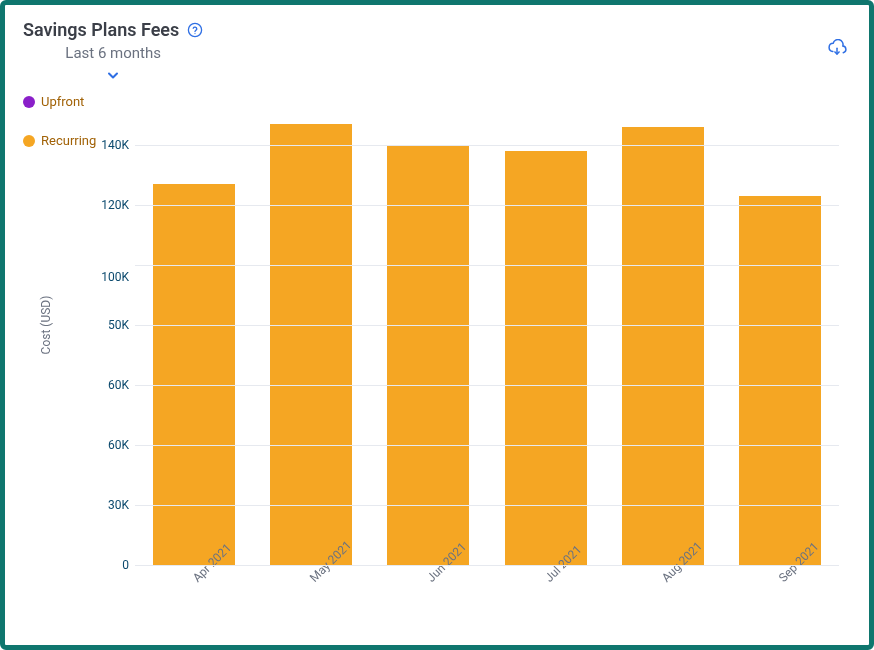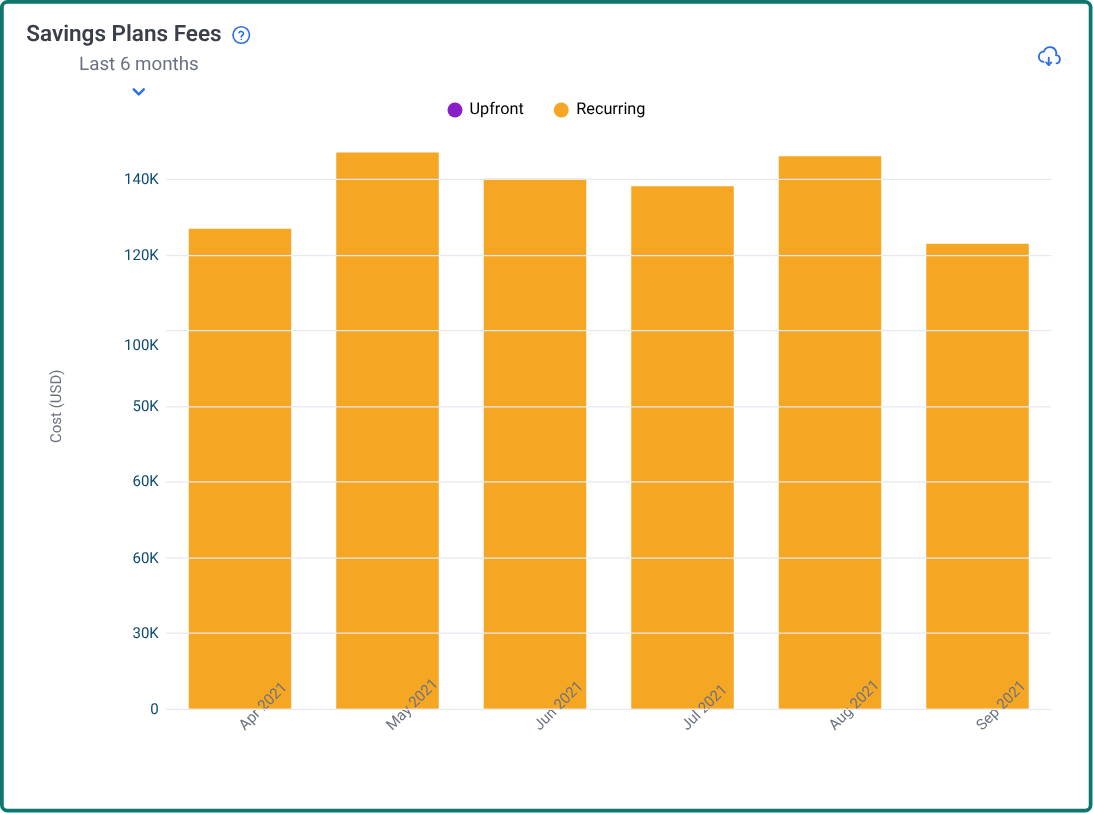--- a/index.html
+++ b/index.html
@@ -6,21 +6,21 @@
   html, body { margin: 0; padding: 0; }
   body {
     font-family: -apple-system, BlinkMacSystemFont, "Segoe UI", Roboto, "Helvetica Neue", Arial, sans-serif;
     background: #fff;
     color: #333;
     font-size: 13px;
   }
   .card {
     width: 874px;
     height: 650px;
-    border: 3px solid #0f766e;
+    border: 5px solid #0f766e;
     border-radius: 6px;
     position: relative;
     padding: 14px 18px 18px 18px;
     box-shadow: 0 0 0 rgba(0,0,0,0);
   }
   .header-row {
     display: flex;
     align-items: flex-start;
     justify-content: space-between;
   }
@@ -60,22 +60,24 @@
     margin-right: 4px;
     cursor: pointer;
     display: inline-flex;
   }
   .download-icon svg { width: 20px; height: 20px; }
 
   .legend {
     display: flex;
     justify-content: center;
     gap: 24px;
+    margin-top: 12px;
     font-size: 13px;
-    color: #000000;
+    color: #a16207;
+    flex-direction: column;
   }
   .legend-item { display: flex; align-items: center; gap: 6px; cursor: pointer; }
   .swatch {
     width: 12px; height: 12px; border-radius: 50%;
   }
   .swatch.upfront { background: #8a1fc9; }
   .swatch.recurring { background: #f5a623; }
 
   .chart-wrap {
     position: absolute;

